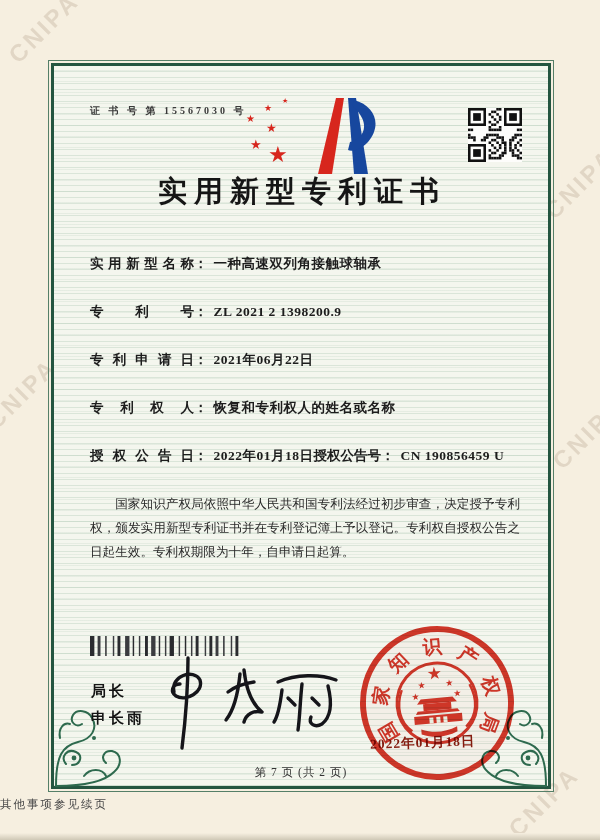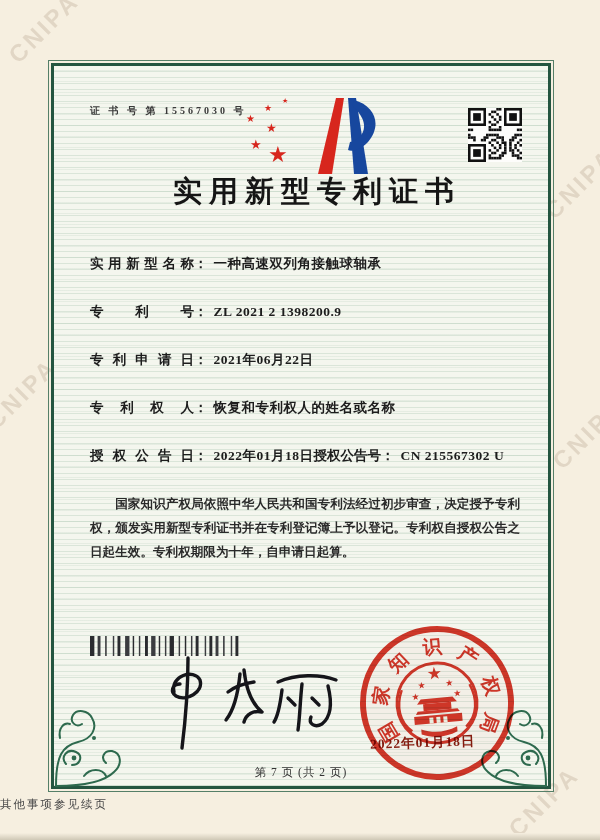--- a/index.html
+++ b/index.html
@@ -28,29 +28,29 @@
   }
   .corner{position:absolute;width:92px;height:92px;pointer-events:none;}
   .corner.bl{left:-4px;bottom:-4px;}
   .corner.br{right:-4px;bottom:-4px;transform:scaleX(-1);}
   
   .cert-no{position:absolute;left:36px;top:38px;font-size:10px;letter-spacing:3px;color:#3a3a3a;font-weight:600;text-align:right;}
   .logo{position:absolute;left:172px;top:30px;width:160px;height:80px;}
   .logo .star{position:absolute;color:#d7261d;line-height:1;}
   .logo .pillar{position:absolute;left:84px;top:2px;}
   .qr{position:absolute;left:414px;top:42px;width:54px;height:54px;}
-  .title{position:absolute;left:16px;top:106px;width:100%;text-align:center;
+  .title{position:absolute;left:1px;top:106px;width:100%;text-align:center;
     font-size:29px;font-weight:700;letter-spacing:7px;color:#151515;}
   .fields{position:absolute;left:36px;right:30px;top:180px;font-size:13.5px;font-weight:600;color:#1d1d1d;}
   .frow{height:48px;line-height:36px;white-space:nowrap;}
   .flabel{display:inline-block;width:104px;text-align:justify;text-align-last:justify;vertical-align:top;}
   .fcolon{display:inline-block;margin-right:6px;}
   .fvalue{letter-spacing:.5px;}
   .grant2{}
-  .paras{position:absolute;left:36px;right:28px;top:426px;font-size:12.6px;line-height:24px;color:#2a2a2a;font-weight:bold;}
+  .paras{position:absolute;left:36px;right:28px;top:426px;font-size:12.6px;line-height:24px;color:#2a2a2a;}
   .paras p{margin:0;text-indent:2em;text-align:justify;}
   .barcode{position:absolute;left:36px;top:570px;width:185px;height:20px;}
   .signer{position:absolute;left:37px;top:612px;font-size:15px;font-weight:700;color:#141414;letter-spacing:3px;line-height:27px;}
   .signature{position:absolute;left:90px;top:586px;width:210px;height:105px;}
   .seal{position:absolute;left:302px;top:556px;width:162px;height:162px;
         mix-blend-mode:multiply;opacity:.93;transform:rotate(-5deg);}
   .seal-ch{font-size:19px;font-weight:700;fill:#d5281b;font-family:"Liberation Serif",serif;}
   .seal-date{position:absolute;left:316px;top:668px;font-size:13.5px;font-weight:600;
     color:#8d1d10;letter-spacing:1px;transform:rotate(-2deg);mix-blend-mode:multiply;}
   .page-info{position:absolute;left:0;top:699px;width:100%;text-align:center;
@@ -230,21 +230,21 @@
         <div class="frow">
           <span class="flabel">专利号</span><span class="fcolon">：</span><span class="fvalue">ZL 2021 2 1398200.9</span>
         </div>
         <div class="frow">
           <span class="flabel">专利申请日</span><span class="fcolon">：</span><span class="fvalue">2021年06月22日</span>
         </div>
         <div class="frow">
           <span class="flabel">专利权人</span><span class="fcolon">：</span><span class="fvalue">恢复和专利权人的姓名或名称</span>
         </div>
         <div class="frow">
-          <span class="flabel">授权公告日</span><span class="fcolon">：</span><span class="fvalue">2022年01月18日</span><span class="grant2">授权公告号</span><span class="fcolon">：</span><span class="fvalue">CN 215567302 U</span>
+          <span class="flabel">授权公告日</span><span class="fcolon">：</span><span class="fvalue">2022年01月18日</span><span class="grant2">授权公告号</span><span class="fcolon">：</span><span class="fvalue">CN 190856459 U</span>
         </div>
       </div>
 
       <div class="paras">
         <p>国家知识产权局依照中华人民共和国专利法经过初步审查，决定授予专利权，颁发实用新型专利证书并在专利登记簿上予以登记。专利权自授权公告之日起生效。专利权期限为十年，自申请日起算。</p>
       </div>
 
       <svg class="barcode" id="barcode-svg" viewBox="0 0 185 20" preserveAspectRatio="none">
           <rect x="0" y="0" width="4.35" height="20" fill="#2a2b2f"></rect>
           <rect x="7.6" y="0" width="2.9" height="20" fill="#3b3c40"></rect>
@@ -264,20 +264,24 @@
           <rect x="100.94999999999996" y="0" width="1.45" height="20" fill="#3b3c40"></rect>
           <rect x="105.64999999999995" y="0" width="2.9" height="20" fill="#2a2b2f"></rect>
           <rect x="114.69999999999995" y="0" width="1.45" height="20" fill="#3b3c40"></rect>
           <rect x="119.39999999999993" y="0" width="2.9" height="20" fill="#2a2b2f"></rect>
           <rect x="125.54999999999993" y="0" width="2.9" height="20" fill="#3b3c40"></rect>
           <rect x="133.14999999999995" y="0" width="1.45" height="20" fill="#2a2b2f"></rect>
           <rect x="140.74999999999994" y="0" width="1.45" height="20" fill="#3b3c40"></rect>
           <rect x="145.44999999999993" y="0" width="2.9" height="20" fill="#2a2b2f"></rect>
         </svg>
 
+      <div class="signer">
+        <div>局长</div>
+        <div>申长雨</div>
+      </div>
 
       <svg class="signature" viewBox="0 0 210 105">
         <g fill="none" stroke="#15151a" stroke-width="3.4" stroke-linecap="round" stroke-linejoin="round">
           <path d="M30,40 C26,24 50,16 56,28 C60,40 42,50 32,44 C26,40 28,32 36,32"></path>
           <path d="M44,6 C44,30 42,64 38,96"></path>
           <path d="M96,22 C94,42 90,58 82,68"></path>
           <path d="M84,40 C92,34 102,31 110,30"></path>
           <path d="M100,18 C102,36 108,52 118,60 C110,58 102,62 100,70"></path>
           <path d="M134,30 C152,22 176,22 192,28"></path>
           <path d="M158,32 C156,50 156,64 154,78"></path>

